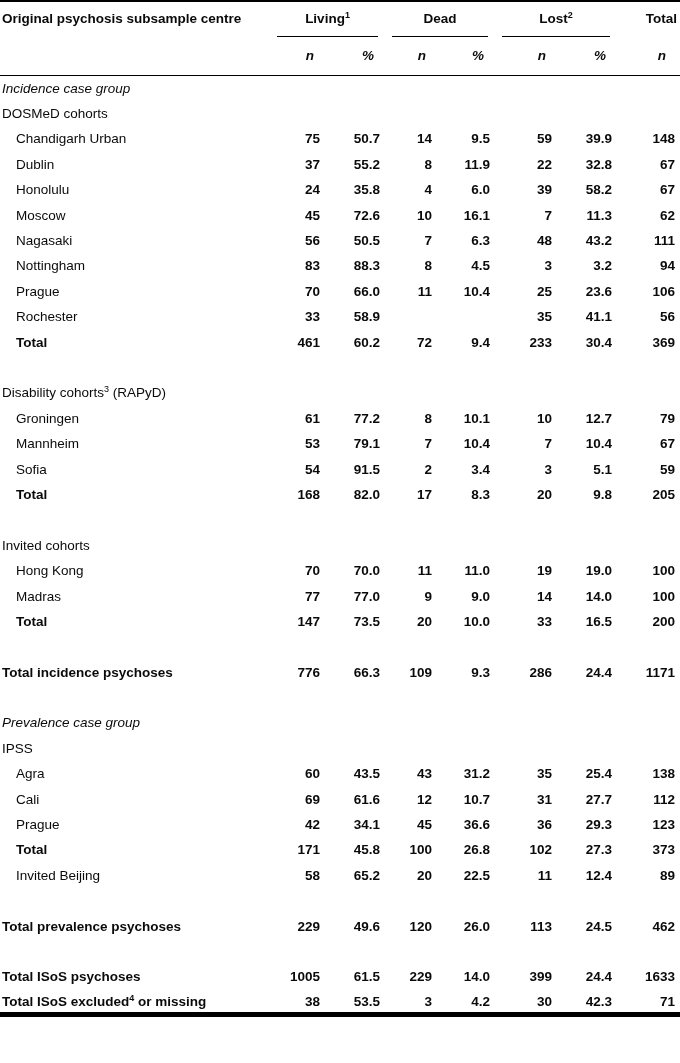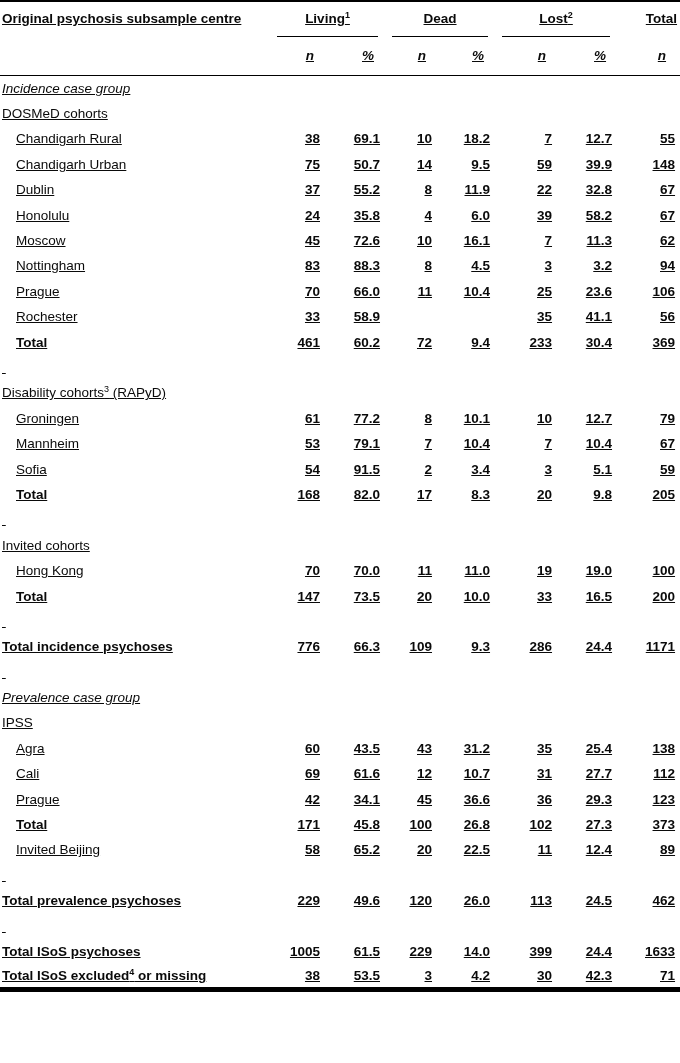--- a/index.html
+++ b/index.html
@@ -3,21 +3,21 @@
 <meta charset="utf-8">
 <style>
   * { box-sizing: border-box; }
   html, body { margin: 0; padding: 0; background: #ffffff; }
   body {
     width: 680px;
     min-height: 1063px;
     font-family: "Liberation Sans", sans-serif;
     color: #0a0a0a;
   }
-  .page { width: 680px; text-decoration: underline; }
+  .page { width: 680px; }
   table {
     width: 680px;
     border-collapse: collapse;
     table-layout: fixed;
     border-top: 2px solid #000;
     border-bottom: 5px solid #000;
   }
   
   thead th {
     font-weight: bold;
@@ -124,30 +124,20 @@
           <td class="label-cell">DOSMeD cohorts</td>
           <td class="num-cell"></td>
           <td class="num-cell"></td>
           <td class="num-cell"></td>
           <td class="num-cell"></td>
           <td class="num-cell"></td>
           <td class="num-cell"></td>
           <td class="num-cell"></td>
         </tr>
         <tr class="row-data">
-          <td class="label-cell">Chandigarh Rural</td>
-          <td class="num-cell">38</td>
-          <td class="num-cell">69.1</td>
-          <td class="num-cell">10</td>
-          <td class="num-cell">18.2</td>
-          <td class="num-cell">7</td>
-          <td class="num-cell">12.7</td>
-          <td class="num-cell">55</td>
-        </tr>
-        <tr class="row-data">
           <td class="label-cell">Chandigarh Urban</td>
           <td class="num-cell">75</td>
           <td class="num-cell">50.7</td>
           <td class="num-cell">14</td>
           <td class="num-cell">9.5</td>
           <td class="num-cell">59</td>
           <td class="num-cell">39.9</td>
           <td class="num-cell">148</td>
         </tr>
         <tr class="row-data">
@@ -172,20 +162,30 @@
         </tr>
         <tr class="row-data">
           <td class="label-cell">Moscow</td>
           <td class="num-cell">45</td>
           <td class="num-cell">72.6</td>
           <td class="num-cell">10</td>
           <td class="num-cell">16.1</td>
           <td class="num-cell">7</td>
           <td class="num-cell">11.3</td>
           <td class="num-cell">62</td>
+        </tr>
+        <tr class="row-data">
+          <td class="label-cell">Nagasaki</td>
+          <td class="num-cell">56</td>
+          <td class="num-cell">50.5</td>
+          <td class="num-cell">7</td>
+          <td class="num-cell">6.3</td>
+          <td class="num-cell">48</td>
+          <td class="num-cell">43.2</td>
+          <td class="num-cell">111</td>
         </tr>
         <tr class="row-data">
           <td class="label-cell">Nottingham</td>
           <td class="num-cell">83</td>
           <td class="num-cell">88.3</td>
           <td class="num-cell">8</td>
           <td class="num-cell">4.5</td>
           <td class="num-cell">3</td>
           <td class="num-cell">3.2</td>
           <td class="num-cell">94</td>
@@ -303,20 +303,30 @@
         <tr class="row-data">
           <td class="label-cell">Hong Kong</td>
           <td class="num-cell">70</td>
           <td class="num-cell">70.0</td>
           <td class="num-cell">11</td>
           <td class="num-cell">11.0</td>
           <td class="num-cell">19</td>
           <td class="num-cell">19.0</td>
           <td class="num-cell">100</td>
         </tr>
+        <tr class="row-data">
+          <td class="label-cell">Madras</td>
+          <td class="num-cell">77</td>
+          <td class="num-cell">77.0</td>
+          <td class="num-cell">9</td>
+          <td class="num-cell">9.0</td>
+          <td class="num-cell">14</td>
+          <td class="num-cell">14.0</td>
+          <td class="num-cell">100</td>
+        </tr>
         <tr class="row-total">
           <td class="label-cell">Total</td>
           <td class="num-cell">147</td>
           <td class="num-cell">73.5</td>
           <td class="num-cell">20</td>
           <td class="num-cell">10.0</td>
           <td class="num-cell">33</td>
           <td class="num-cell">16.5</td>
           <td class="num-cell">200</td>
         </tr>

